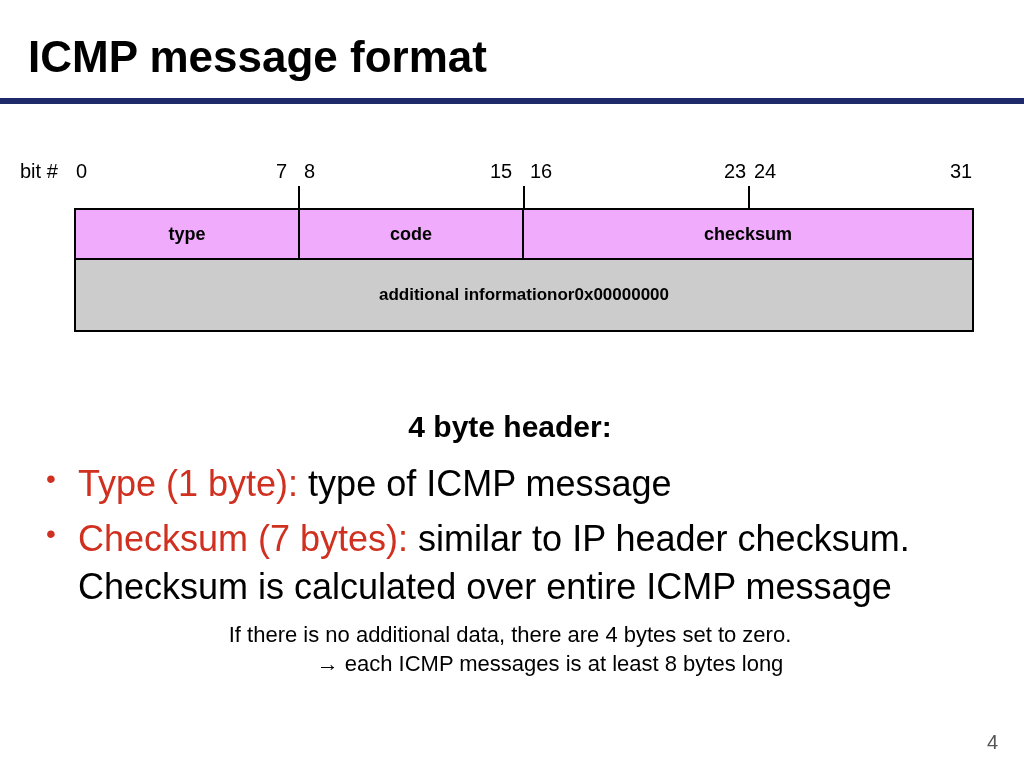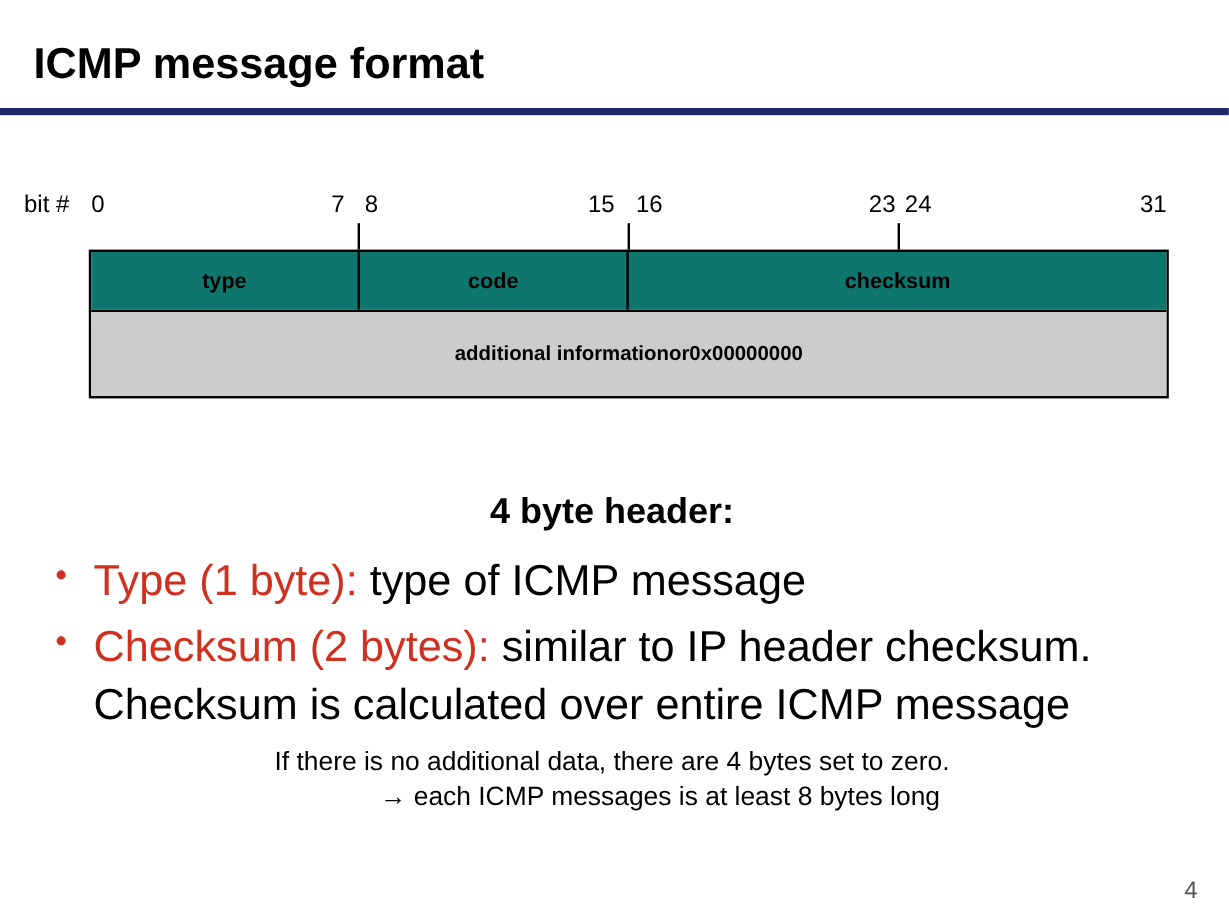--- a/index.html
+++ b/index.html
@@ -10,21 +10,21 @@
     color: #000;
     position: relative;
   }
   .slide {
     width: 1024px;
     height: 768px;
     position: relative;
     padding: 0;
   }
   .title {
-    font-size: 36px;
+    font-size: 44px;
     font-weight: bold;
     padding: 32px 0 16px 28px;
     letter-spacing: 0px;
   }
   .rule {
     height: 6px;
     background: #1f2a6b;
     width: 100%;
   }
   .diagram-wrap {
@@ -54,21 +54,21 @@
   .packet {
     position: absolute;
     left: 54px;
     top: 48px;
     width: 900px;
     border: 2px solid #000;
   }
   .row1 {
     display: flex;
     height: 48px;
-    background: #0f766e;
+    background: #f0abfc;
   }
   .row1 .cell {
     border-right: 2px solid #000;
     display: flex;
     align-items: center;
     justify-content: center;
     font-weight: bold;
     font-size: 18px;
   }
   .row1 .cell:last-child { border-right: none; }
@@ -175,21 +175,21 @@
     </div>
   </div>
 
   <div class="body-text">
     <div class="heading4">4 byte header:</div>
     <ul class="bullets">
       <li>
         <span class="term">Type (1 byte): </span><span>type of ICMP message</span>
       </li>
       <li>
-        <span class="term">Checksum (2 bytes): </span><span>similar to IP header checksum. Checksum is calculated over entire ICMP message</span>
+        <span class="term">Checksum (7 bytes): </span><span>similar to IP header checksum. Checksum is calculated over entire ICMP message</span>
       </li>
     </ul>
     <div class="note">
       <span>If there is no additional data, there are 4 bytes set to zero.</span>
       <span class="indent">→ each ICMP messages is at least 8 bytes long</span>
     </div>
   </div>
 
   <div class="pagenum">4</div>
 </div>

